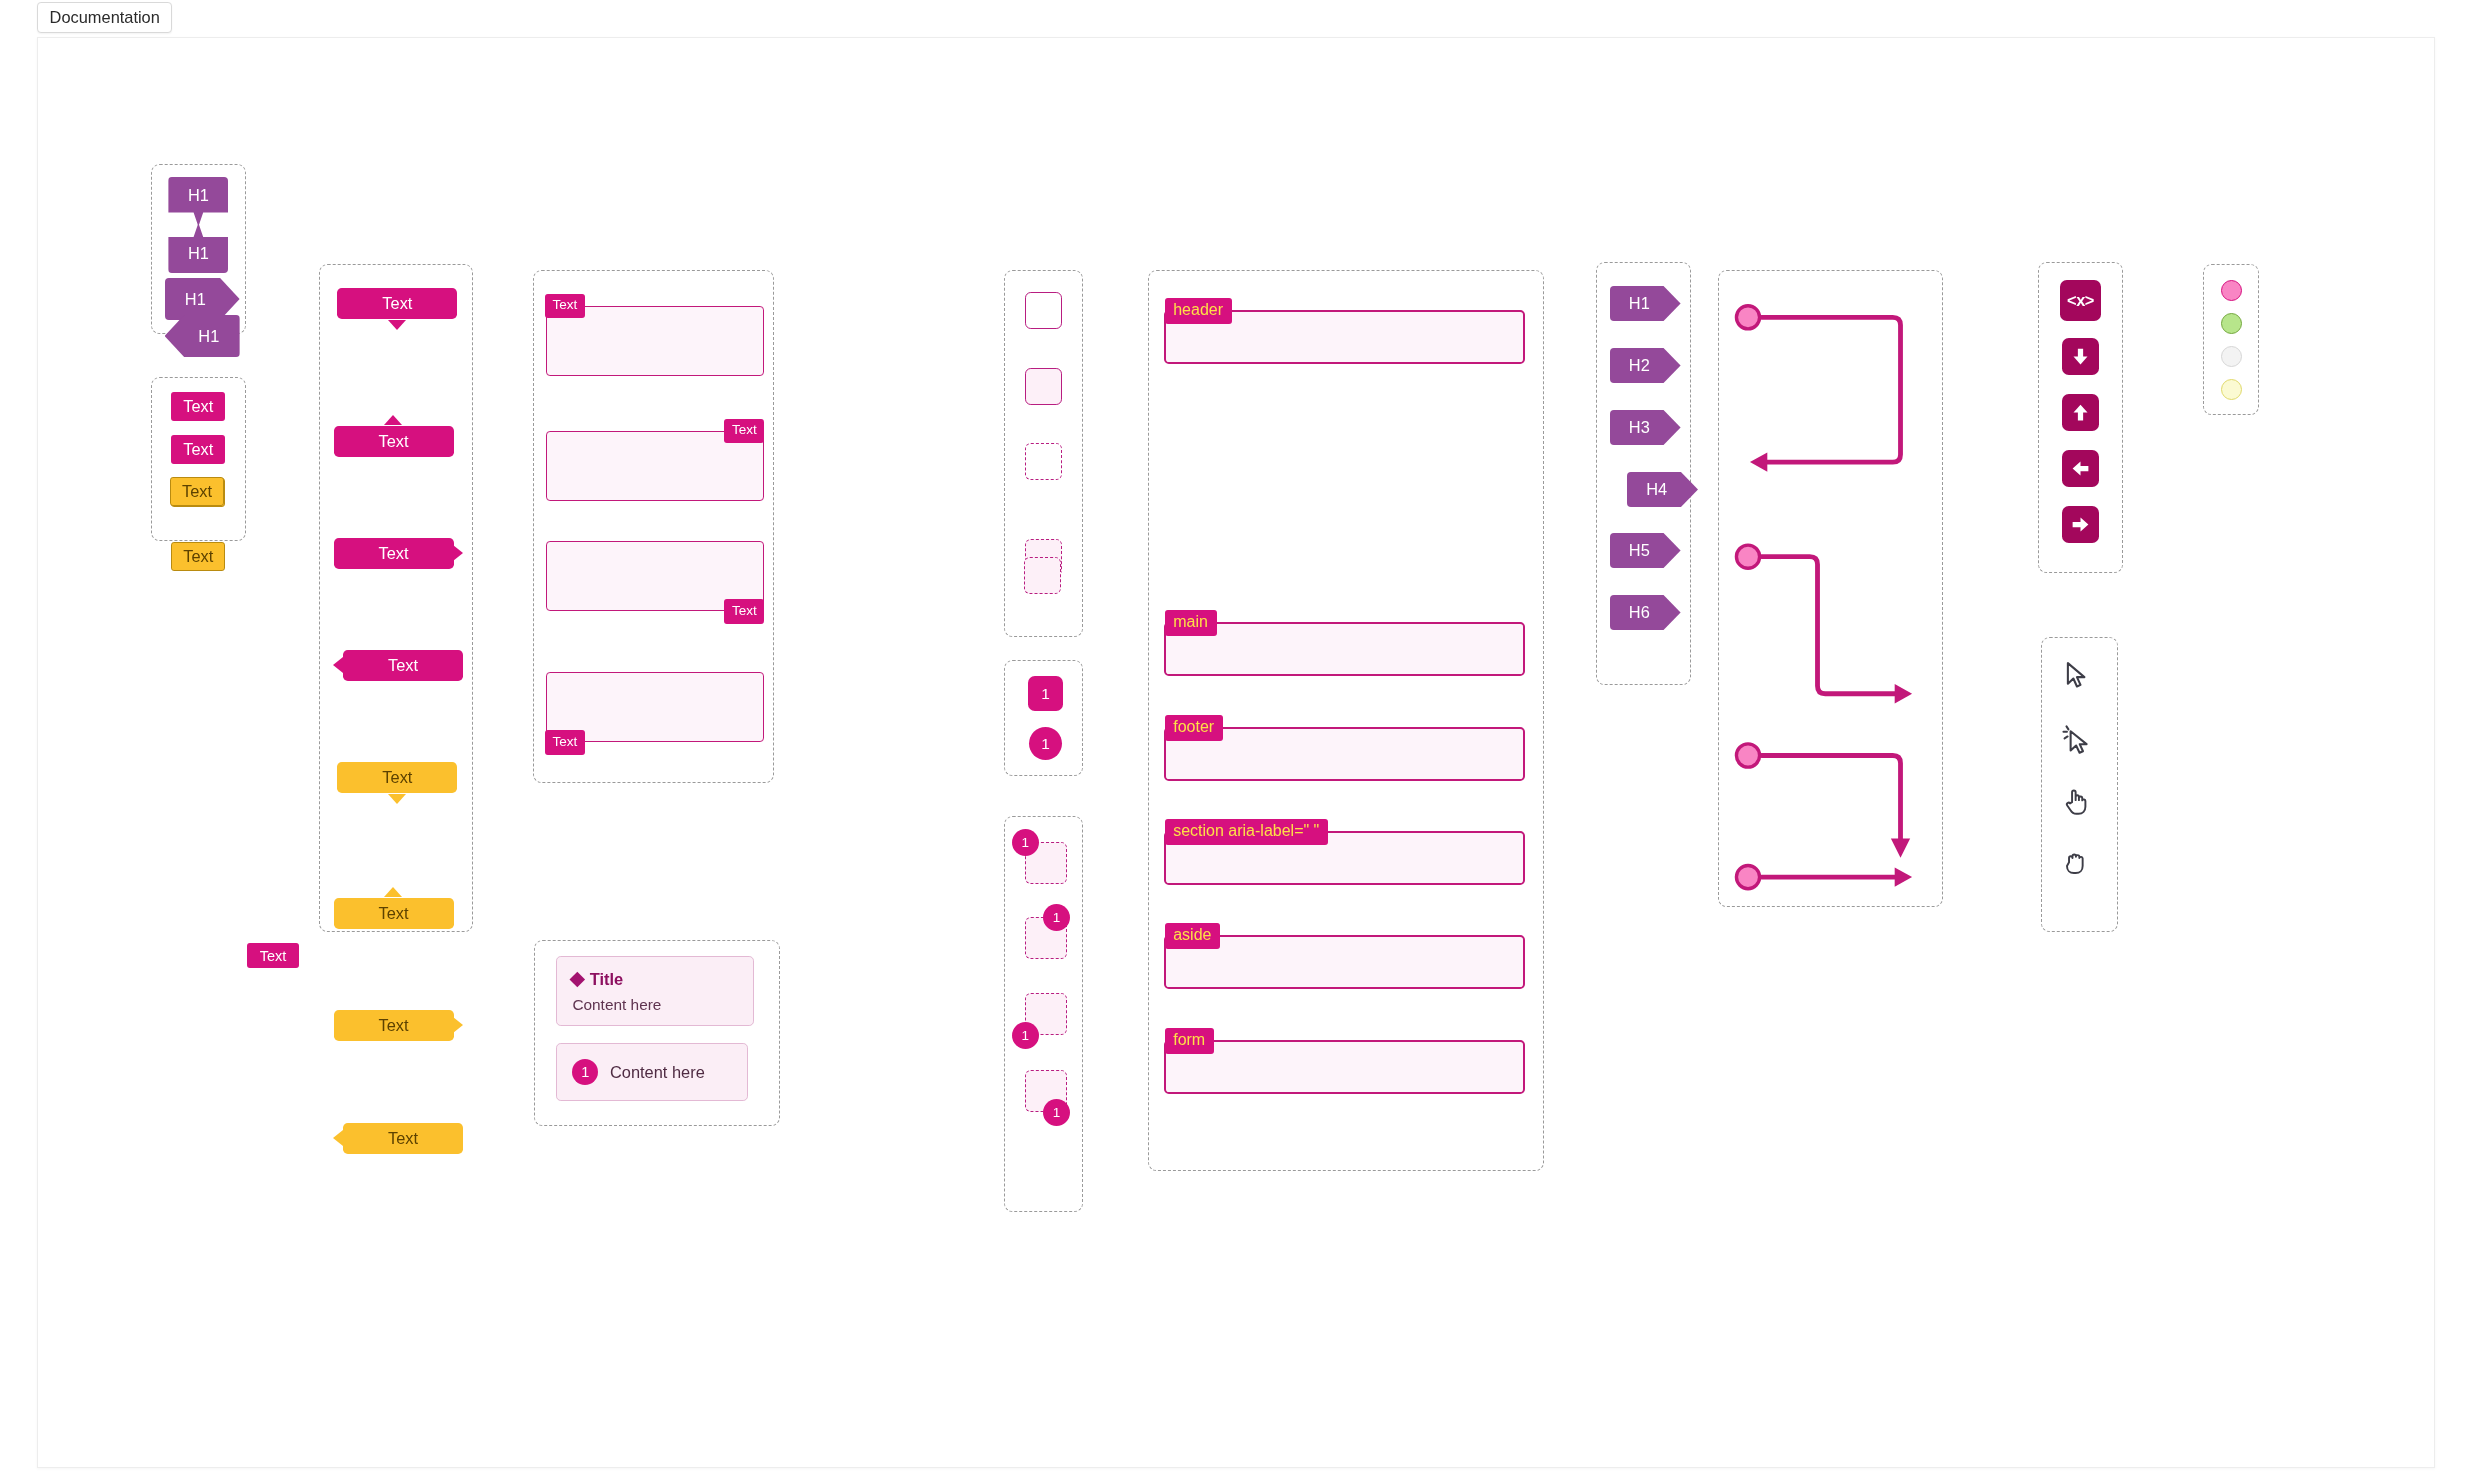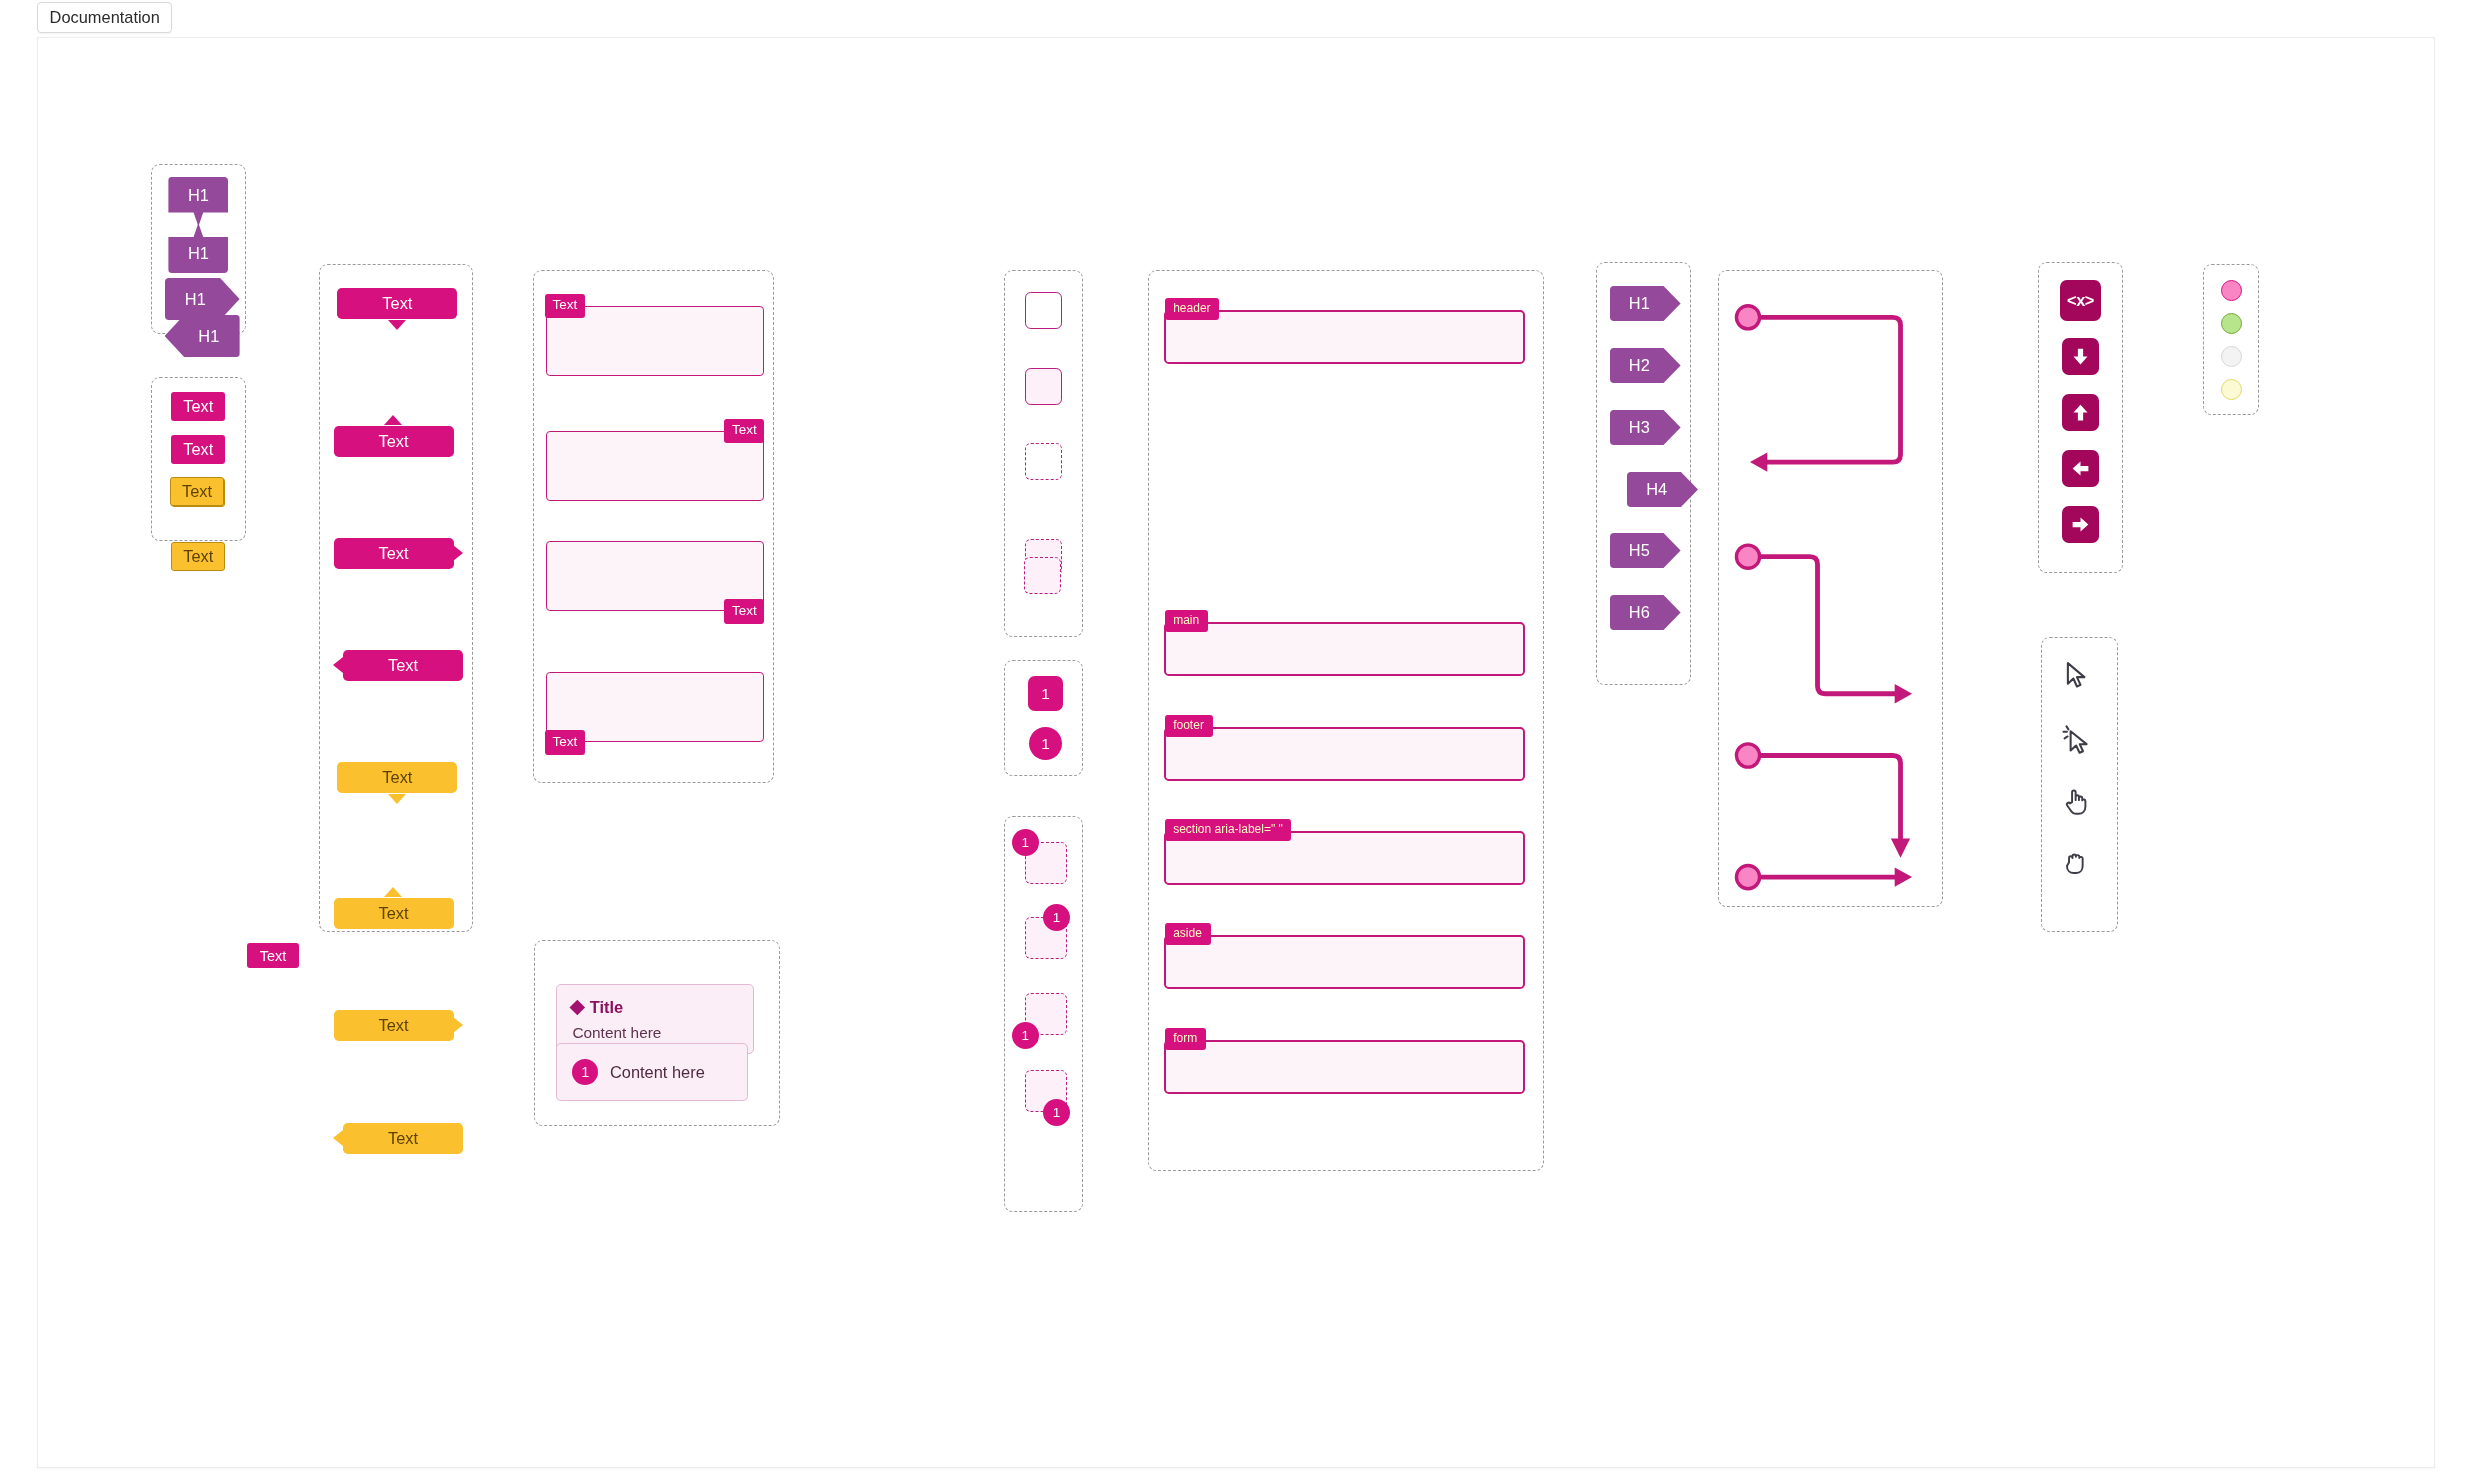--- a/index.html
+++ b/index.html
@@ -145,22 +145,22 @@
   
   .landmark {
     position: absolute;
     width: 361px; height: 54px;
     border: 2.1px solid #c2187a;
     background: #fdf4fa;
     border-radius: 4.8px;
   }
   .landmark .lm-tag {
     position: absolute; left: -1.9px; top: -14.5px;
-    background: #d6107f; color: #fef9c3;
-    font-size: 12px; line-height: 1;
+    background: #d6107f; color: #fde047;
+    font-size: 16px; line-height: 1;
     padding: 4.8px 8.7px 5.8px 8.7px;
     border-radius: 2.9px; white-space: nowrap;
   }
 
   
   .htag {
     position: absolute;
     width: 71px; height: 35px;
     background: #94499a; color: #ffffff;
     font-size: 16.4px;
@@ -282,21 +282,21 @@
     </div>
     <div class="tagbox" style="left:11.6px; top:270px;">
       <span class="tag br">Text</span>
     </div>
     <div class="tagbox" style="left:11.6px; top:401px;">
       <span class="tag bl">Text</span>
     </div>
   </div>
 
   <div class="group" style="left:496px; top:902px; width:246px; height:186px;">
-    <div class="notecard" style="left:21px; top:15.4px; width:198px; height:70px; padding:12.6px 15.4px;margin-top:28px;">
+    <div class="notecard" style="left:21px; top:15.4px; width:198px; height:70px; padding:12.6px 15.4px;">
       <div class="note-title">
         <span class="note-diamond"></span>
         <span>Title</span>
       </div>
       <div class="note-body">Content here</div>
     </div>
     <div class="notecard" style="left:21px; top:102px; width:192px; height:58px; display:flex; align-items:center; gap:11.6px; padding:0 15.4px;">
       <span class="numbadge-circle">1</span>
       <span style="font-size:16.4px; color:#4f2b43;">Content here</span>
     </div>

